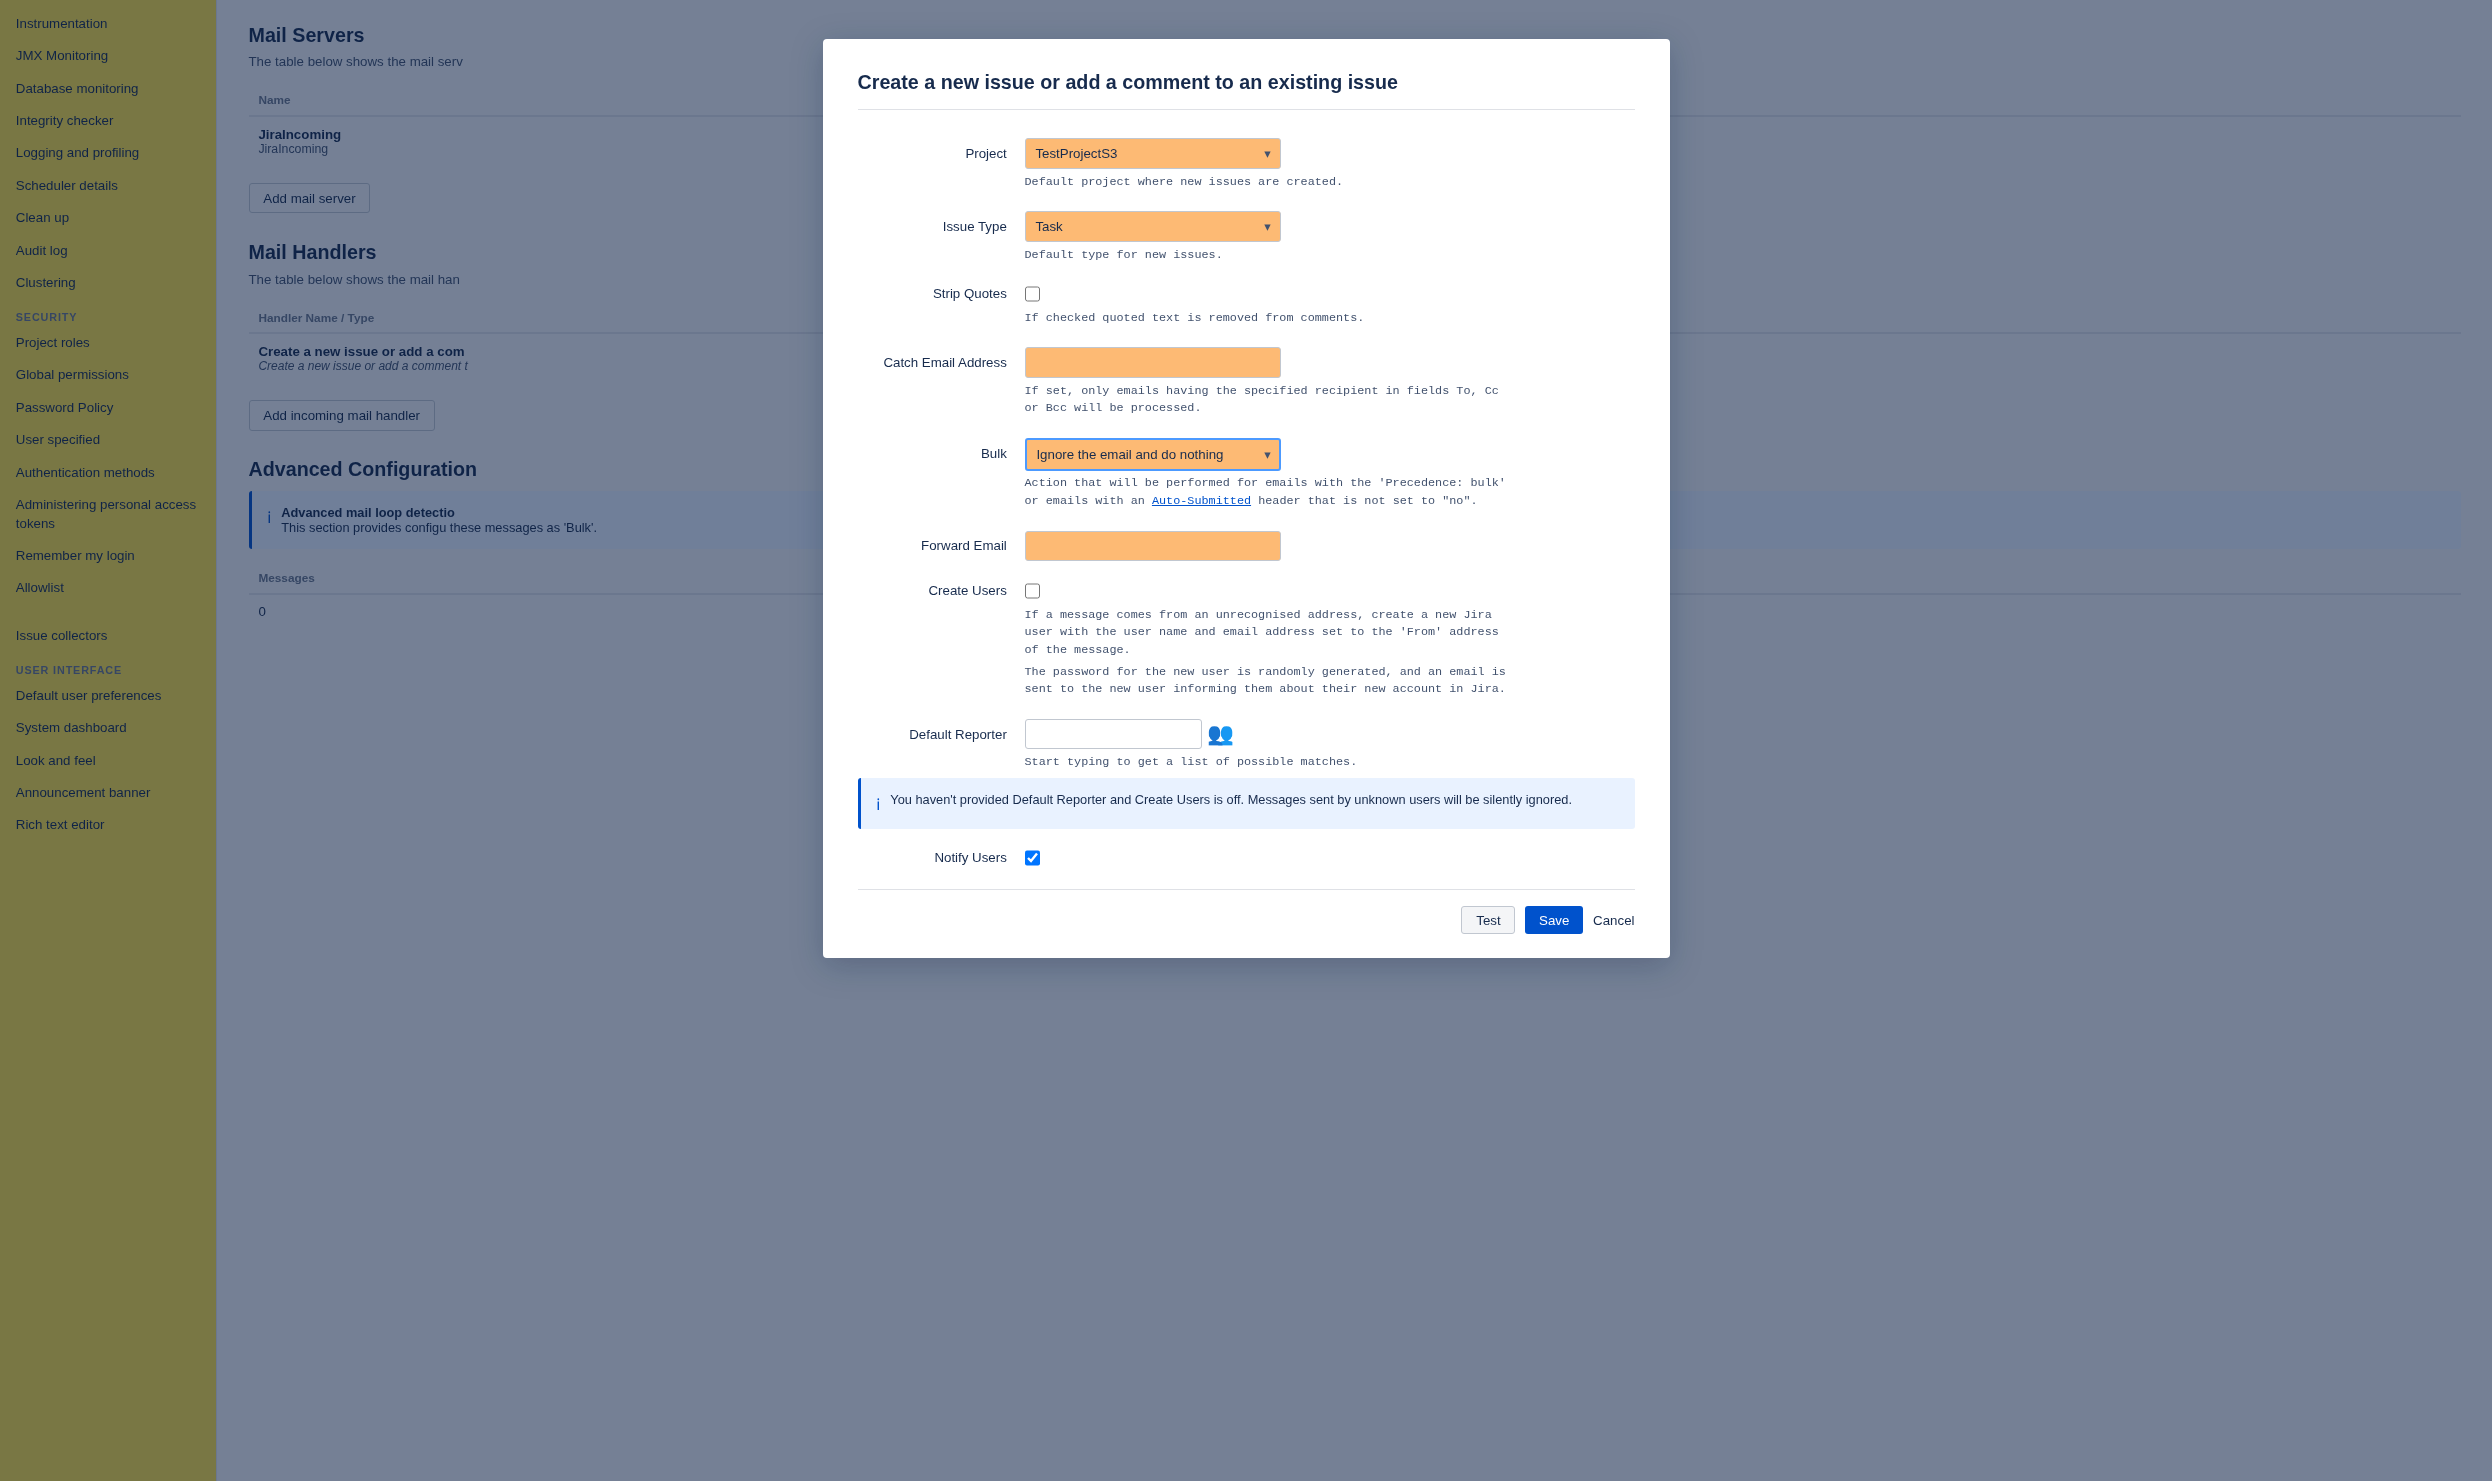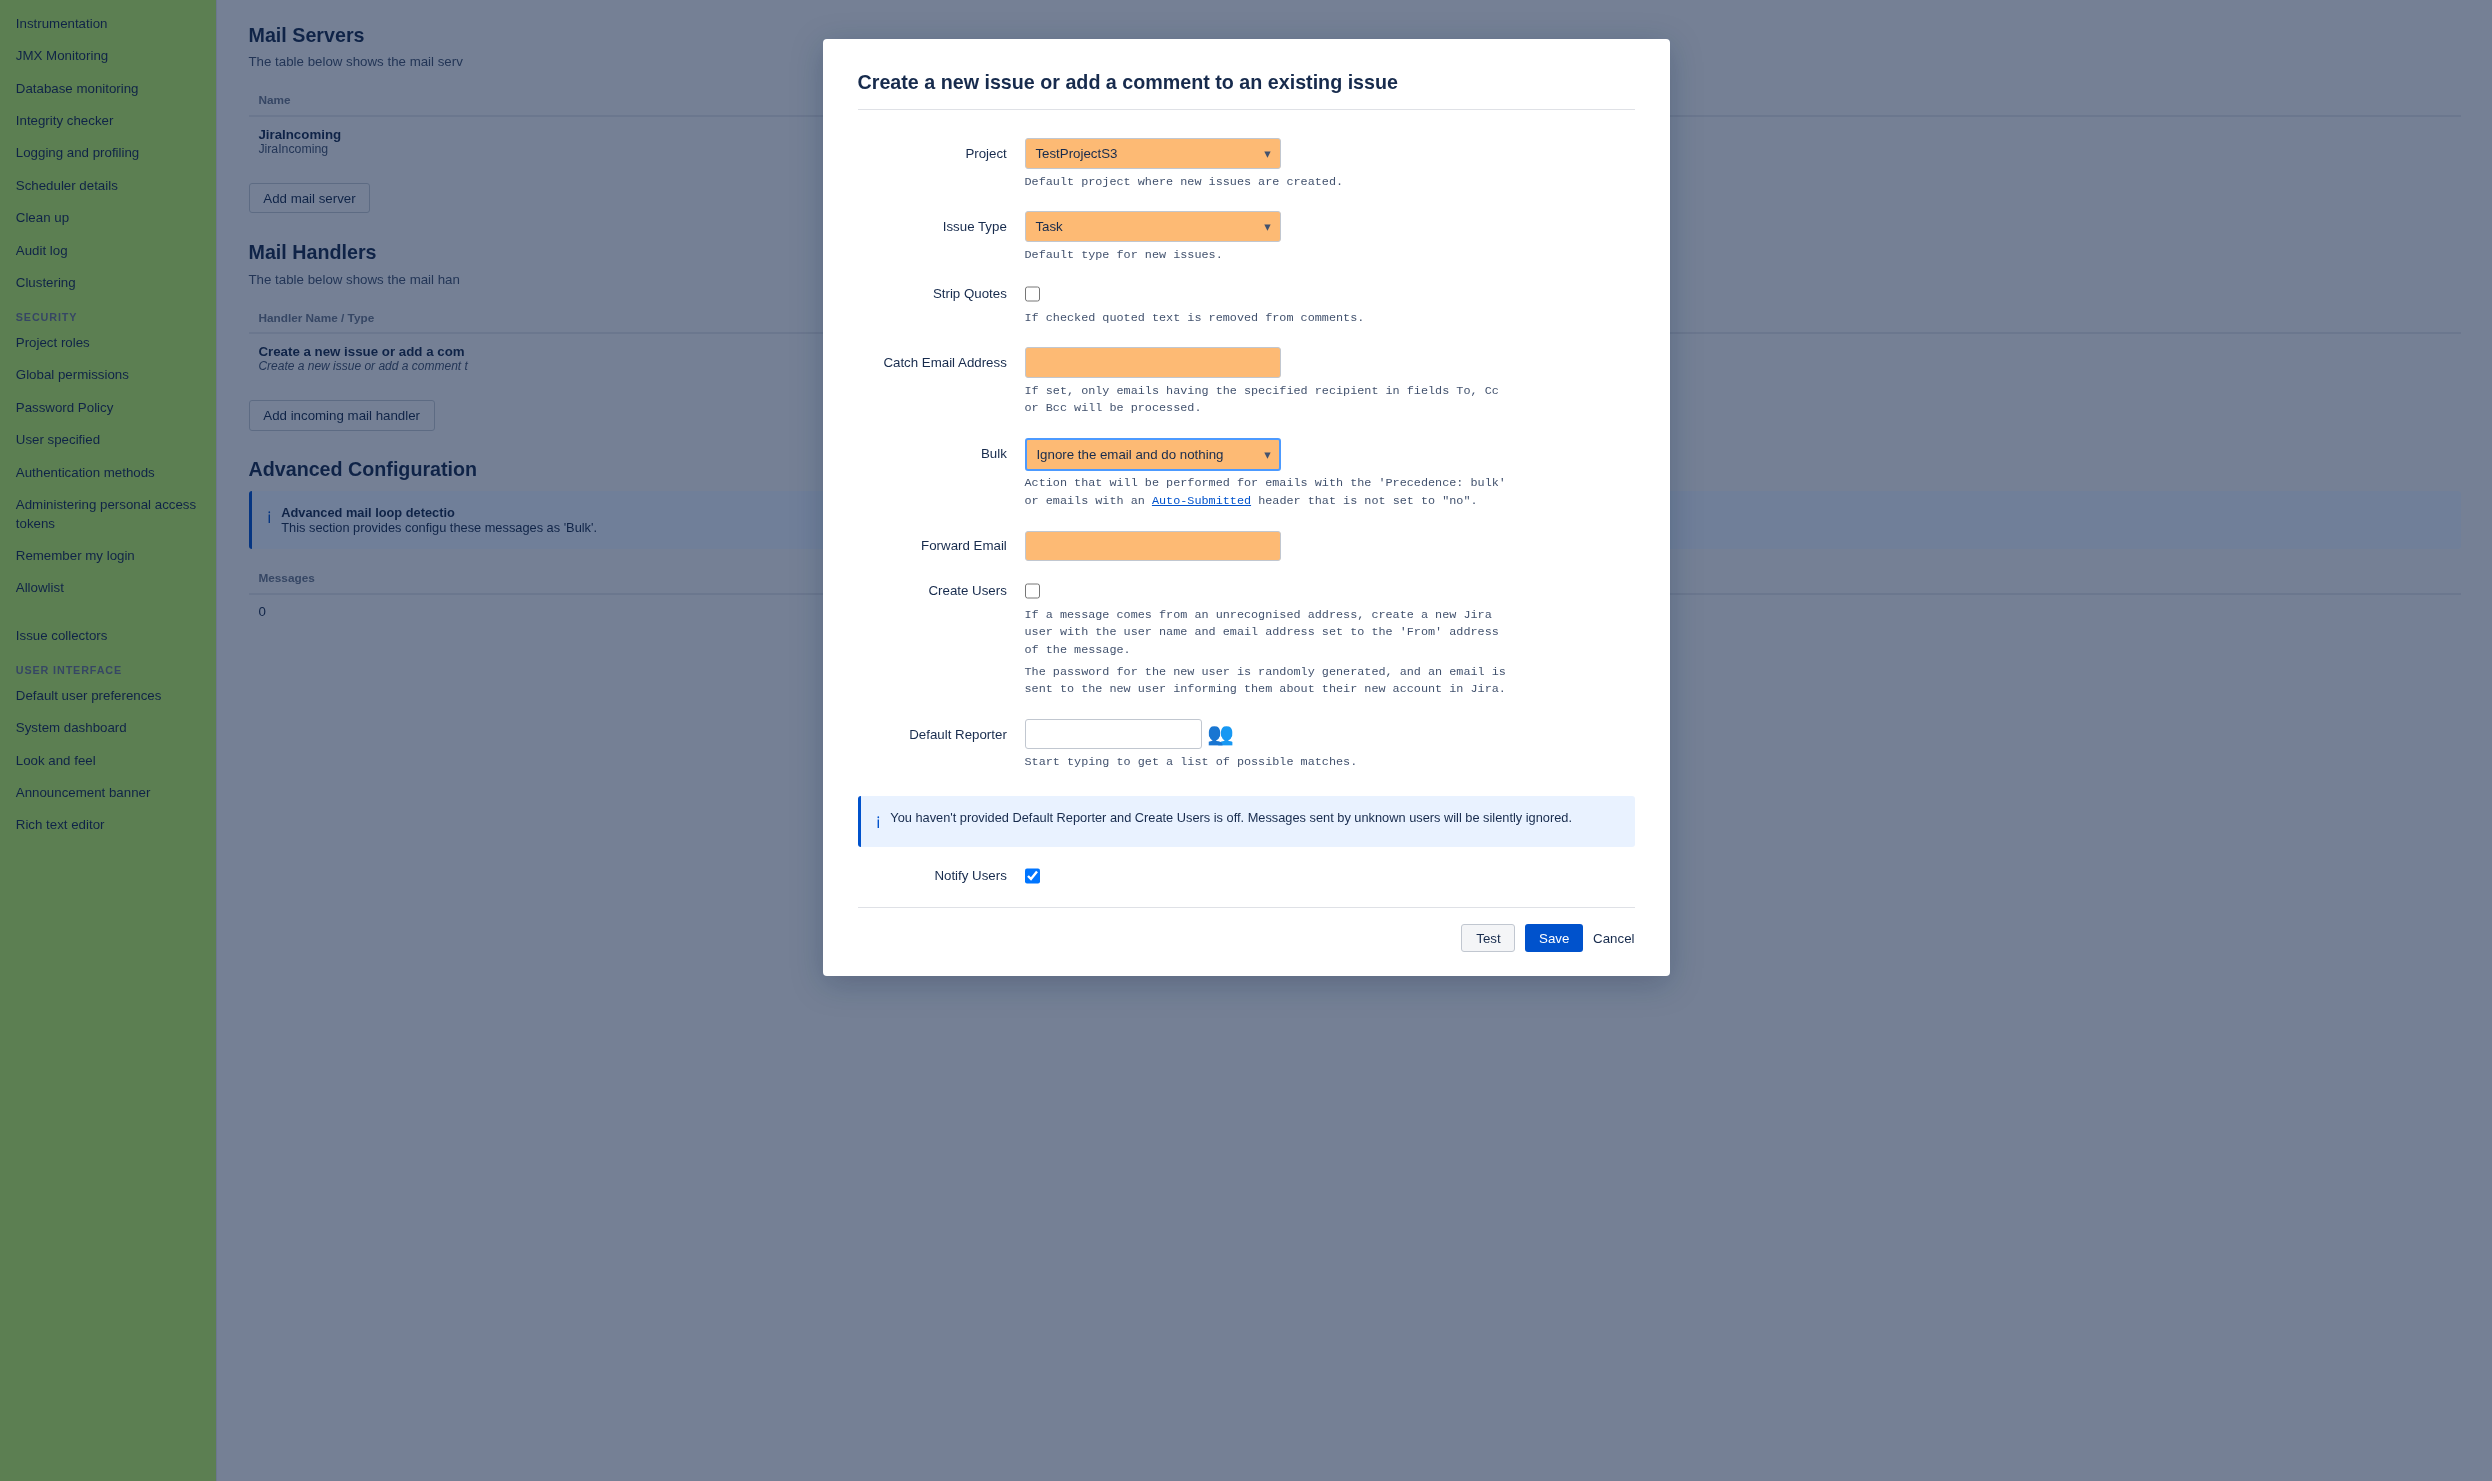--- a/index.html
+++ b/index.html
@@ -10,21 +10,21 @@
       background: #f4f5f7;
       display: flex;
       height: 100vh;
       overflow: hidden;
     }
 
     
     .sidebar {
       width: 217px;
       min-width: 217px;
-      background: #bef264;
+      background: #fde047;
       border-right: 1px solid #dfe1e6;
       overflow-y: auto;
       padding: 7.9px 0;
       font-size: 13.3px;
     }
     .sidebar-section-label {
       font-size: 10.8px;
       font-weight: 700;
       color: #6b778c;
       text-transform: uppercase;
@@ -288,21 +288,21 @@
     .checkbox-field input[type="checkbox"] {
       width: 15.8px;
       height: 15.8px;
       margin-top: 2px;
       cursor: pointer;
     }
 
     .default-reporter-row {
       display: flex;
       align-items: flex-start;
-      margin-bottom: 24px;
+      margin-bottom: 6px;
     }
     .reporter-input-wrap {
       display: flex;
       align-items: center;
       gap: 5.9px;
     }
     .reporter-input-wrap input[type="text"] {
       width: 177px;
       padding: 6.9px 9.9px;
       border: 1px solid #c1c7d0;

